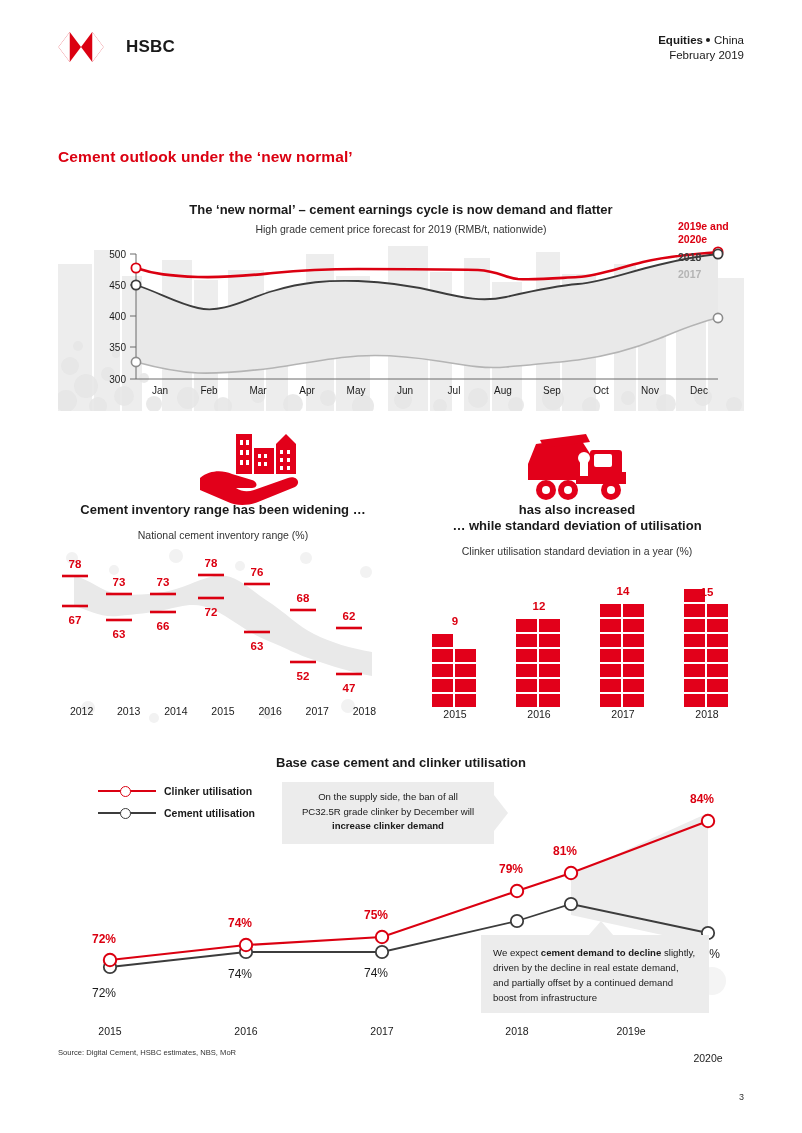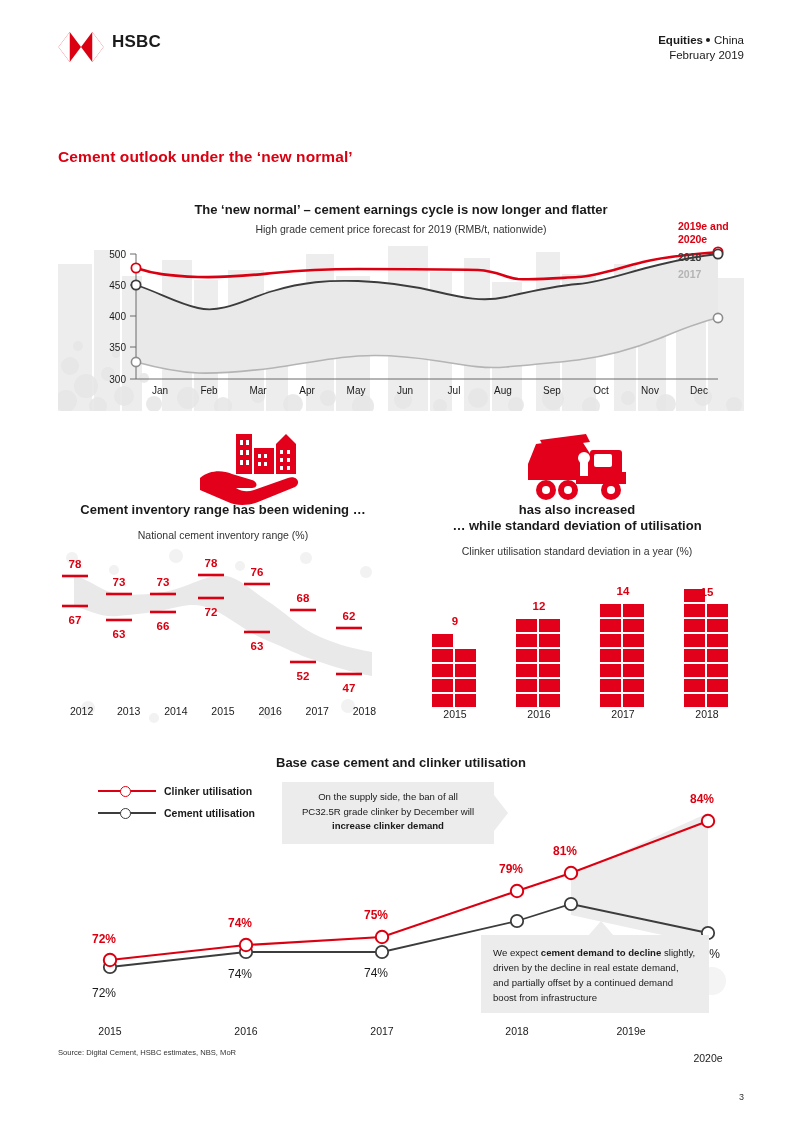--- a/index.html
+++ b/index.html
@@ -4,21 +4,21 @@
 <style>
   html,body{margin:0;padding:0;background:#fff;}
   body{
     width:802px;height:1133px;position:relative;overflow:hidden;
     font-family:"Liberation Sans", sans-serif;color:#231f20;
   }
   .page{position:absolute;inset:0;background:#ffffff;}
 
   
   #header{position:absolute;left:0;top:0;width:802px;height:100px;}
-  #logo-wrap{position:absolute;left:58px;top:32px;display:flex;gap:8px;}
+  #logo-wrap{position:absolute;left:58px;top:32px;display:flex;align-items:center;gap:22px;}
   #logo-mark{width:46px;height:30px;display:block;}
   #logo-text{font-size:17px;font-weight:bold;letter-spacing:.2px;color:#1a1a1a;}
   #header-meta{position:absolute;right:58px;top:33px;text-align:right;line-height:15px;font-size:11.5px;color:#1a1a1a;}
   #header-meta .b{font-weight:bold;}
   .hdr-dot{display:inline-block;width:4px;height:4px;border-radius:50%;background:#1a1a1a;vertical-align:middle;margin:0 4px 2px 3px;}
 
   
   #section-title{position:absolute;left:58px;top:148px;font-size:15.5px;font-weight:bold;color:#db0011;letter-spacing:.1px;}
 
   
@@ -108,21 +108,21 @@
       <div>
         <span class="b">Equities</span><span class="hdr-dot"></span><span>China</span>
       </div>
       <div>February 2019</div>
     </div>
   </div>
 
   <div id="section-title">Cement outlook under the ‘new normal’</div>
 
   <div id="panel1">
-    <div id="p1-title" class="ch-title">The ‘new normal’ – cement earnings cycle is now longer and flatter</div>
+    <div id="p1-title" class="ch-title">The ‘new normal’ – cement earnings cycle is now demand and flatter</div>
     <div id="p1-sub" class="ch-sub">High grade cement price forecast for 2019 (RMB/t, nationwide)</div>
 
     <div id="p1-plot">
       <svg width="686" height="165" viewBox="0 0 686 165">
         <defs>
           <clipPath id="p1clip">
               <rect x="0" y="0" width="686" height="165"></rect>
             </clipPath>
         </defs>
 

